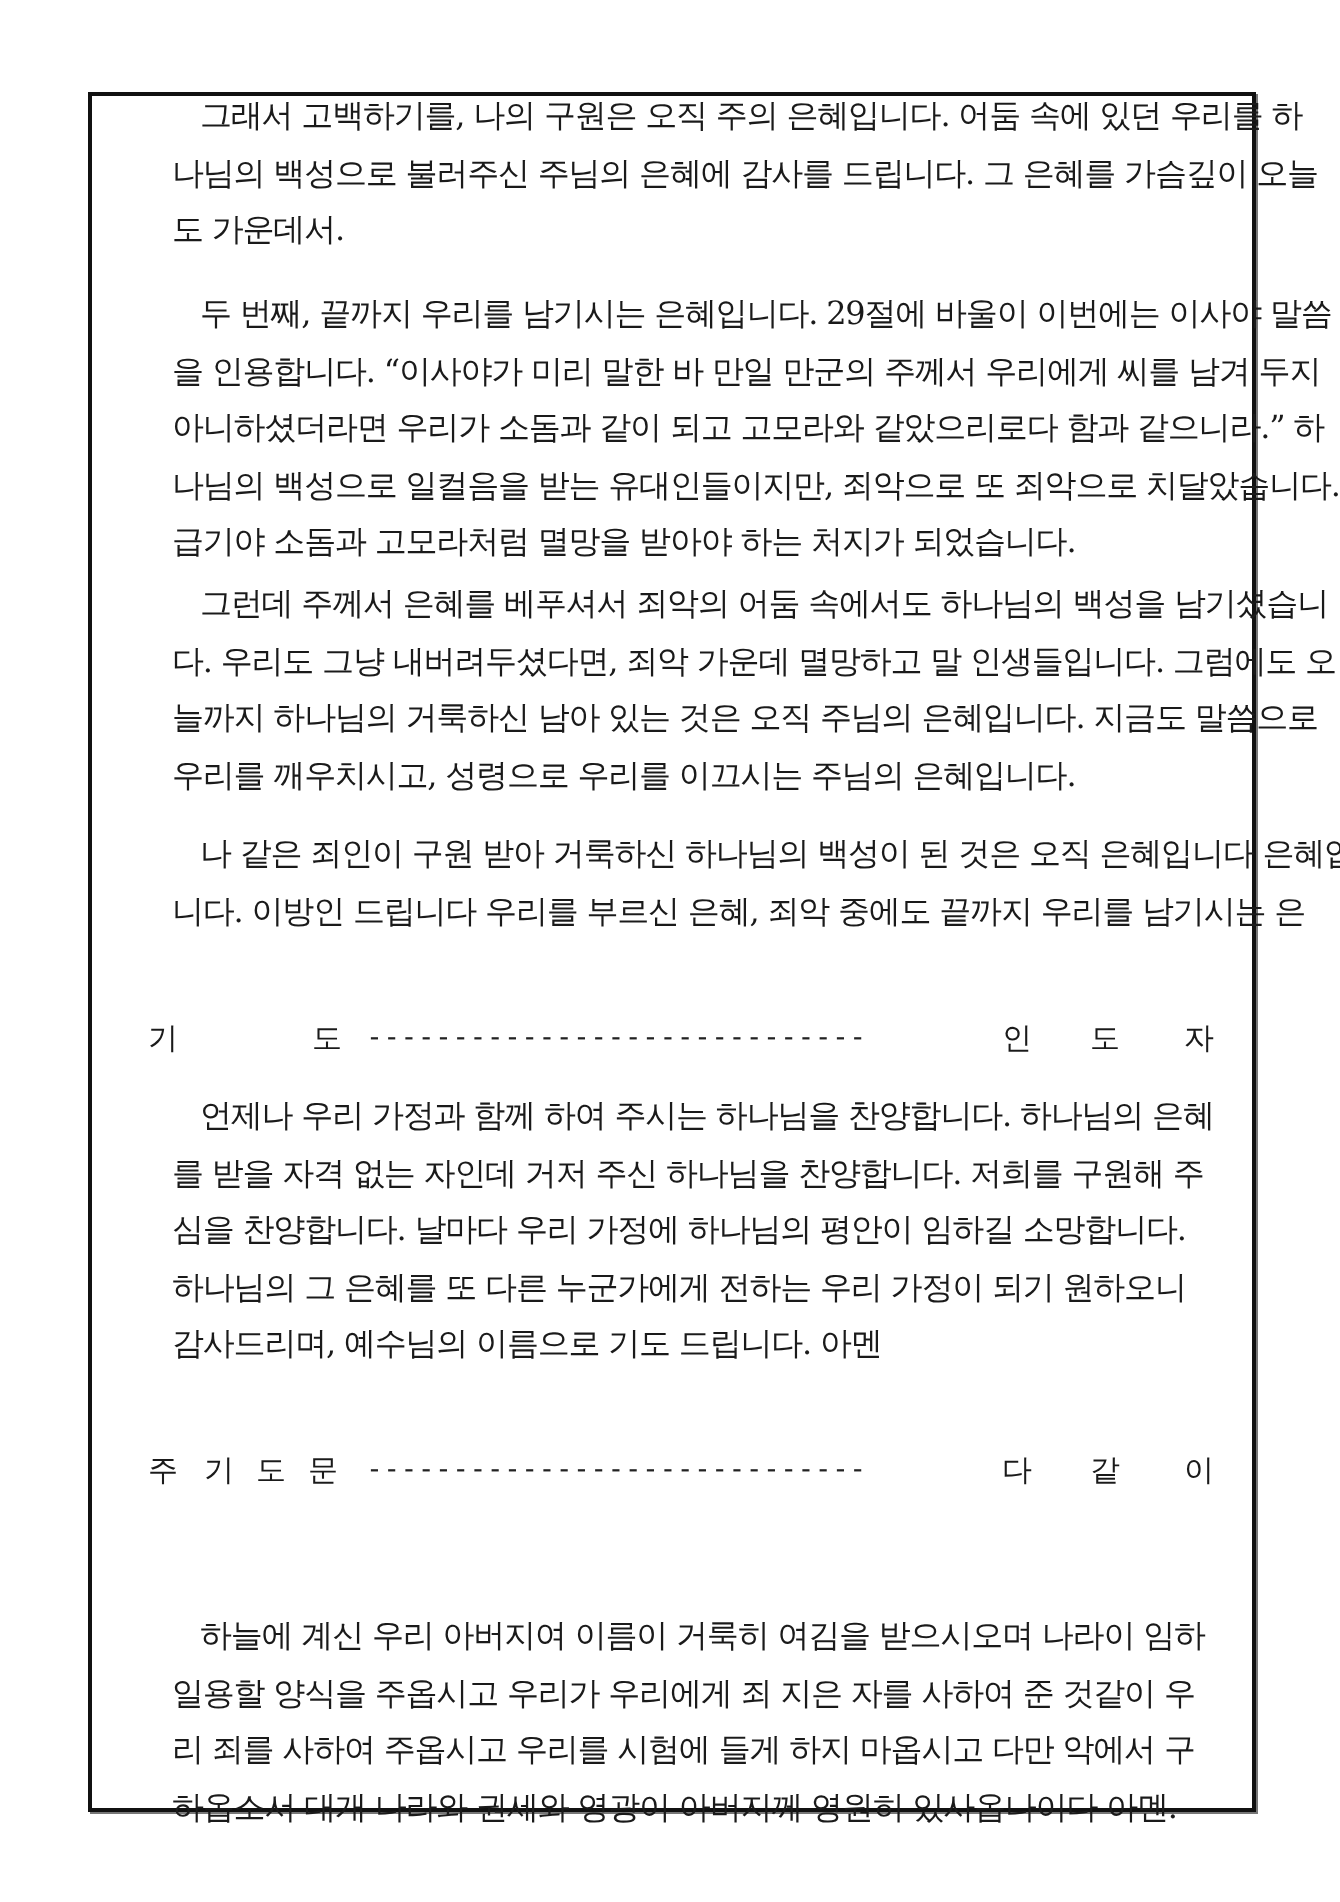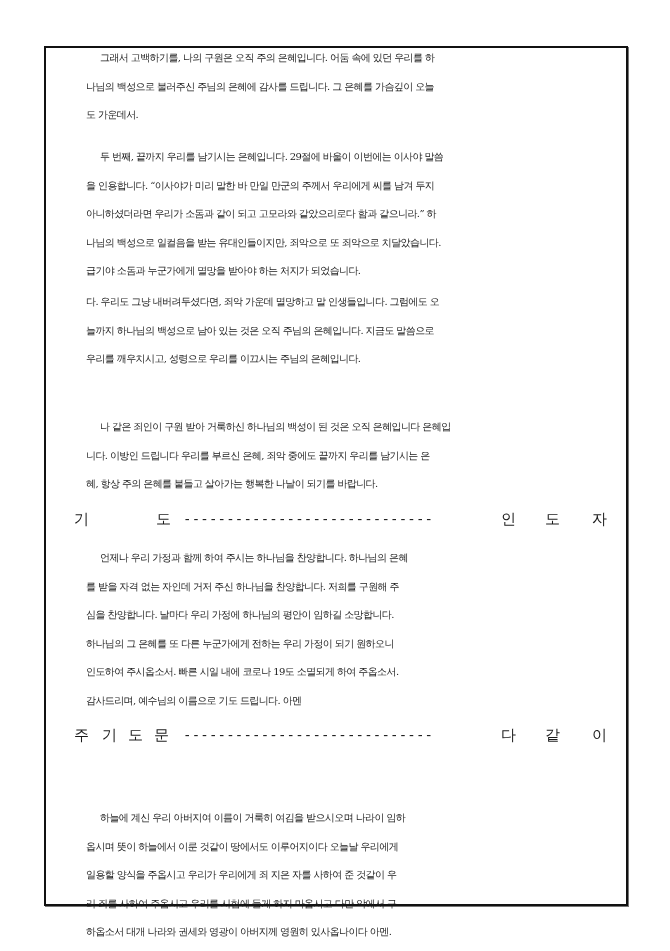--- a/index.html
+++ b/index.html
@@ -21,21 +21,21 @@
       top: 46px;
       width: 580px;
       height: 856px;
       border: 2px solid #111111;
       box-shadow: 1px 1px 0 #777;
     }
     .para {
       position: absolute;
       left: 86px;
       width: 518px;
-      font-size: 10px;
+      font-size: 16px;
       line-height: 28.5px;
       letter-spacing: -0.6px;
       word-break: keep-all;
       white-space: normal;
       margin: 0;
       text-align: justify;
     }
     .para .line {
       display: block;
       white-space: nowrap;
@@ -73,63 +73,61 @@
   <span class="line indent">그래서 고백하기를, 나의 구원은 오직 주의 은혜입니다. 어둠 속에 있던 우리를 하</span>
   <span class="line">나님의 백성으로 불러주신 주님의 은혜에 감사를 드립니다. 그 은혜를 가슴깊이 오늘</span>
   <span class="line">도 가운데서.</span>
 </div>
 
 <div class="para" style="top:143px;">
   <span class="line indent">두 번째, 끝까지 우리를 남기시는 은혜입니다. 29절에 바울이 이번에는 이사야 말씀</span>
   <span class="line">을 인용합니다. “이사야가 미리 말한 바 만일 만군의 주께서 우리에게 씨를 남겨 두지</span>
   <span class="line">아니하셨더라면 우리가 소돔과 같이 되고 고모라와 같았으리로다 함과 같으니라.” 하</span>
   <span class="line">나님의 백성으로 일컬음을 받는 유대인들이지만, 죄악으로 또 죄악으로 치달았습니다.</span>
-  <span class="line">급기야 소돔과 누군가에게 멸망을 받아야 하는 처지가 되었습니다.</span>
+  <span class="line">급기야 소돔과 고모라처럼 멸망을 받아야 하는 처지가 되었습니다.</span>
 </div>
 
 <div class="para" style="top:288px;">
+  <span class="line indent">그런데 주께서 은혜를 베푸셔서 죄악의 어둠 속에서도 하나님의 백성을 남기셨습니</span>
   <span class="line">다. 우리도 그냥 내버려두셨다면, 죄악 가운데 멸망하고 말 인생들입니다. 그럼에도 오</span>
-  <span class="line">늘까지 하나님의 백성으로 남아 있는 것은 오직 주님의 은혜입니다. 지금도 말씀으로</span>
+  <span class="line">늘까지 하나님의 거룩하신 남아 있는 것은 오직 주님의 은혜입니다. 지금도 말씀으로</span>
   <span class="line">우리를 깨우치시고, 성령으로 우리를 이끄시는 주님의 은혜입니다.</span>
 </div>
 
 <div class="para" style="top:413px;">
   <span class="line indent">나 같은 죄인이 구원 받아 거룩하신 하나님의 백성이 된 것은 오직 은혜입니다 은혜입</span>
   <span class="line">니다. 이방인 드립니다 우리를 부르신 은혜, 죄악 중에도 끝까지 우리를 남기시는 은</span>
-  <span class="line">혜, 항상 주의 은혜를 붙들고 살아가는 행복한 나날이 되기를 바랍니다.</span>
 </div>
 
 <div class="sep-row" style="top:505px;">
   <span style="left:74px;">기</span>
   <span style="left:156px;">도</span>
   <span class="dashes" style="left:183px;">-----------------------------</span>
   <span style="left:501px;">인</span>
   <span style="left:545px;">도</span>
   <span style="left:592px;">자</span>
 </div>
 
 <div class="para" style="top:544px;">
   <span class="line indent">언제나 우리 가정과 함께 하여 주시는 하나님을 찬양합니다. 하나님의 은혜</span>
   <span class="line">를 받을 자격 없는 자인데 거저 주신 하나님을 찬양합니다. 저희를 구원해 주</span>
   <span class="line">심을 찬양합니다. 날마다 우리 가정에 하나님의 평안이 임하길 소망합니다.</span>
   <span class="line">하나님의 그 은혜를 또 다른 누군가에게 전하는 우리 가정이 되기 원하오니</span>
-  <span class="line">인도하여 주시옵소서. 빠른 시일 내에 코로나 19도 소멸되게 하여 주옵소서.</span>
   <span class="line">감사드리며, 예수님의 이름으로 기도 드립니다. 아멘</span>
 </div>
 
 <div class="sep-row" style="top:721px;">
   <span style="left:74px;">주</span>
   <span style="left:102px;">기</span>
   <span style="left:128px;">도</span>
   <span style="left:154px;">문</span>
   <span class="dashes" style="left:183px;">-----------------------------</span>
   <span style="left:501px;">다</span>
   <span style="left:545px;">같</span>
   <span style="left:592px;">이</span>
 </div>
 
 <div class="para" style="top:804px;">
   <span class="line indent">하늘에 계신 우리 아버지여 이름이 거룩히 여김을 받으시오며 나라이 임하</span>
-  <span class="line">옵시며 뜻이 하늘에서 이룬 것같이 땅에서도 이루어지이다 오늘날 우리에게</span>
   <span class="line">일용할 양식을 주옵시고 우리가 우리에게 죄 지은 자를 사하여 준 것같이 우</span>
   <span class="line">리 죄를 사하여 주옵시고 우리를 시험에 들게 하지 마옵시고 다만 악에서 구</span>
   <span class="line">하옵소서 대개 나라와 권세와 영광이 아버지께 영원히 있사옵나이다 아멘.</span>
 </div>
 
 </body></html>

